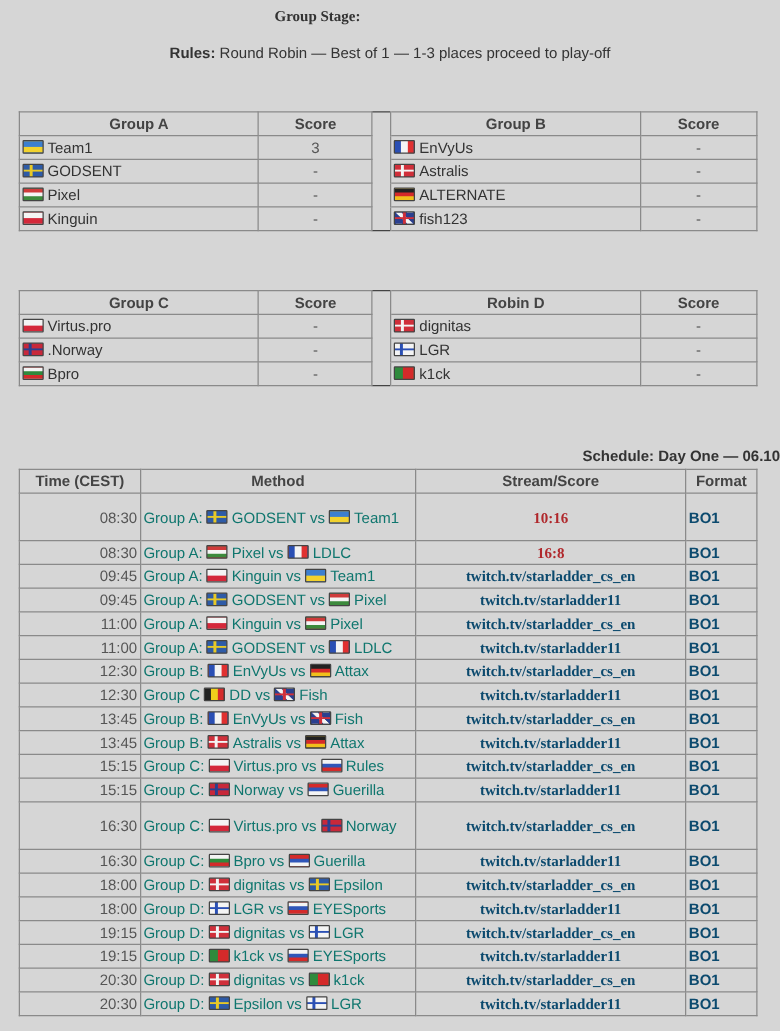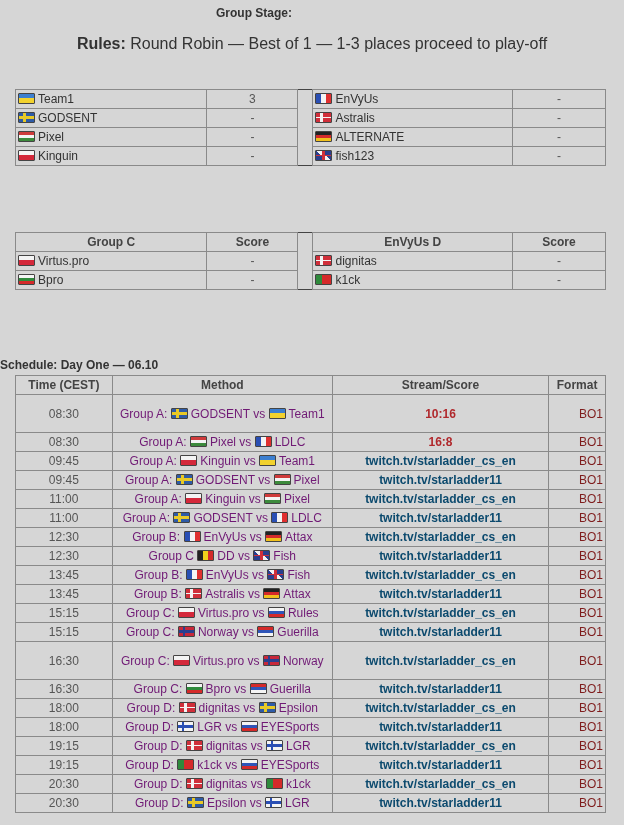--- a/index.html
+++ b/index.html
@@ -5,25 +5,25 @@
     html, body { margin: 0; padding: 0; }
     body {
       width: 624px; height: 825px; overflow: hidden;
       background: #d6d6d6;
       font-family: "Liberation Sans", sans-serif;
       color: #3a3a3a;
       font-size: 12px;
     }
     .title {
       position: absolute; left: 0; width: 508px; top: 6px;
-      text-align: center; font-weight: bold; font-size: 12px; color: #333;
+      text-align: center; font-weight: bold; font-size: 12px; color: #333; font-family: Liberation Serif, serif;
     }
     .rules {
       position: absolute; left: 0; width: 624px; top: 35px;
-      text-align: center; font-size: 16px; color: #333;
+      text-align: center; font-size: 12px; color: #333;
     }
     .rules b { font-weight: bold; }
 
     table { border-collapse: collapse; position: absolute; }
     td, th { border: 1px solid #8a8a8a; padding: 0 2px; height: 18px; line-height: 18px; white-space: nowrap; }
     th { font-weight: bold; color: #444; font-size: 12px; text-align: center; }
     .gtable { left: 15px; width: 591px; border: 1px solid #444; font-size: 12px; }
     .gtable td.name { text-align: left; color: #333; }
     .gtable td.score { text-align: center; color: #555; }
     .gtable td.gap, .gtable th.gap { border-top: none; border-bottom: none; }
@@ -43,46 +43,53 @@
     .f-be { background: linear-gradient(90deg, #222 33%, #f0d01c 33%, #f0d01c 66%, #d42a2a 66%); }
     .f-ru { background: linear-gradient(#f4f4f4 33%, #2f55b8 33%, #2f55b8 66%, #d42a2a 66%); }
     .f-no { background: linear-gradient(90deg, transparent 28%, #2a3f8f 28%, #2a3f8f 40%, transparent 40%), linear-gradient(#c8283a 38%, #2a3f8f 38%, #2a3f8f 62%, #c8283a 62%); }
     .f-bg { background: linear-gradient(#f4f4f4 33%, #2f8a3c 33%, #2f8a3c 66%, #d42a2a 66%); }
     .f-rs { background: linear-gradient(#d42a2a 33%, #2f55b8 33%, #2f55b8 66%, #f4f4f4 66%); }
     .f-fi { background: linear-gradient(90deg, transparent 28%, #2a4fb4 28%, #2a4fb4 42%, transparent 42%), linear-gradient(#f4f4f4 38%, #2a4fb4 38%, #2a4fb4 62%, #f4f4f4 62%); }
     .f-pt { background: linear-gradient(90deg, #2f8a3c 40%, #d42a2a 40%); }
 
     .sched-title {
       position: absolute; left: 0; width: 624px; top: 358px;
-      text-align: left; font-weight: bold; font-size: 12px; color: #333;
+      text-align: right; font-weight: bold; font-size: 12px; color: #333;
     }
     .stable { left: 15px; top: 375px; width: 591px; border: 1px solid #444; font-size: 12px; }
     .stable td { height: 18px; line-height: 18px; }
-    .stable td.time { text-align: center; color: #555; width: 92px; }
-    .stable td.match { text-align: center; color: #701a75; width: 217px; white-space: normal; }
-    .stable td.stream { text-align: center; color: #b0282c; font-weight: bold; width: 212px; }
-    .stable td.fmt { text-align: right; color: #7f1d1d; width: 52px; }
+    .stable td.time { text-align: right; color: #555; width: 92px; }
+    .stable td.match { text-align: left; color: #0f766e; width: 217px; white-space: normal; }
+    .stable td.stream { text-align: center; color: #b0282c; font-weight: bold; width: 212px; font-family: Liberation Serif, serif; }
+    .stable td.fmt { text-align: left; color: #0c4a6e; width: 52px; font-weight: bold; }
     .stable tr.tall td { height: 37px; }
     .stable a { color: #0c4a6e; text-decoration: none; }
   </style>
 </head>
 <body>
 
 <div class="title">Group Stage:</div>
 <div class="rules"><b>Rules:</b><span> Round Robin — Best of 1 — 1-3 places proceed to play-off</span></div>
 
 <table class="gtable" id="gt-top" style="top:89px;">
     <colgroup>
       <col style="width:191px">
       <col style="width:91px">
       <col style="width:15px">
       <col style="width:199px">
       <col style="width:93px">
     </colgroup>
     <tbody>
+      <tr>
+        <th>Group A</th>
+        <th>Score</th>
+        <th class="gap"></th>
+        <th>Group B</th>
+        <th>Score</th>
+      </tr>
       <tr>
         <td class="name"><span class="flag f-ua"></span><span>Team1</span></td>
         <td class="score">3</td>
         <td class="gap"></td>
         <td class="name"><span class="flag f-fr"></span><span>EnVyUs</span></td>
         <td class="score">-</td>
       </tr>
       <tr>
         <td class="name"><span class="flag f-se"></span><span>GODSENT</span></td>
         <td class="score">-</td>
@@ -112,28 +119,35 @@
       <col style="width:91px">
       <col style="width:15px">
       <col style="width:199px">
       <col style="width:93px">
     </colgroup>
     <tbody>
       <tr>
         <th>Group C</th>
         <th>Score</th>
         <th class="gap"></th>
-        <th>EnVyUs D</th>
+        <th>Robin D</th>
         <th>Score</th>
       </tr>
       <tr>
         <td class="name"><span class="flag f-pl"></span><span>Virtus.pro</span></td>
         <td class="score">-</td>
         <td class="gap"></td>
         <td class="name"><span class="flag f-dk"></span><span>dignitas</span></td>
+        <td class="score">-</td>
+      </tr>
+      <tr>
+        <td class="name"><span class="flag f-no"></span><span>.Norway</span></td>
+        <td class="score">-</td>
+        <td class="gap"></td>
+        <td class="name"><span class="flag f-fi"></span><span>LGR</span></td>
         <td class="score">-</td>
       </tr>
       <tr>
         <td class="name"><span class="flag f-bg"></span><span>Bpro</span></td>
         <td class="score">-</td>
         <td class="gap"></td>
         <td class="name"><span class="flag f-pt"></span><span>k1ck</span></td>
         <td class="score">-</td>
       </tr>
     </tbody>

